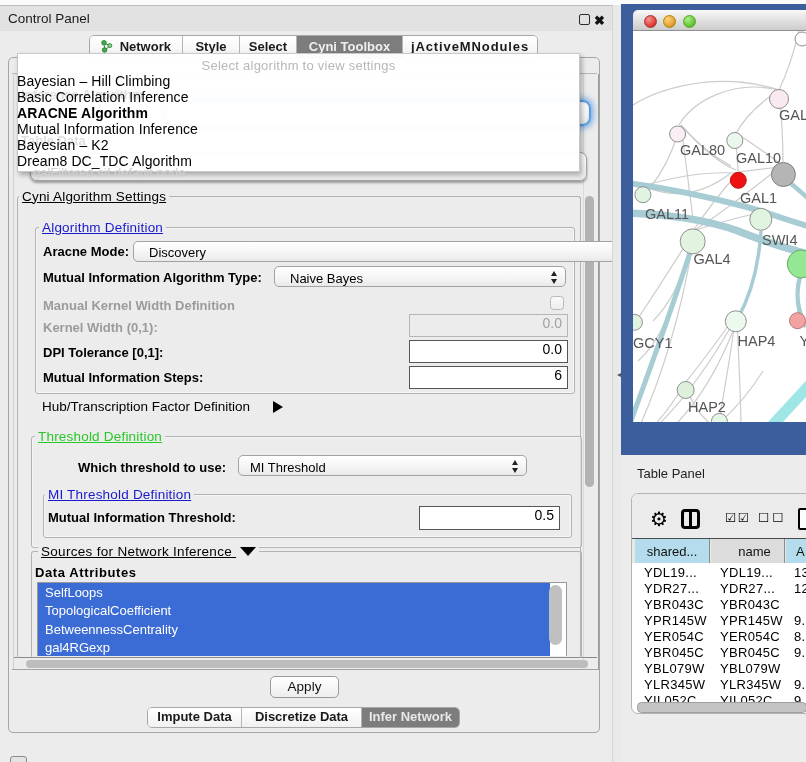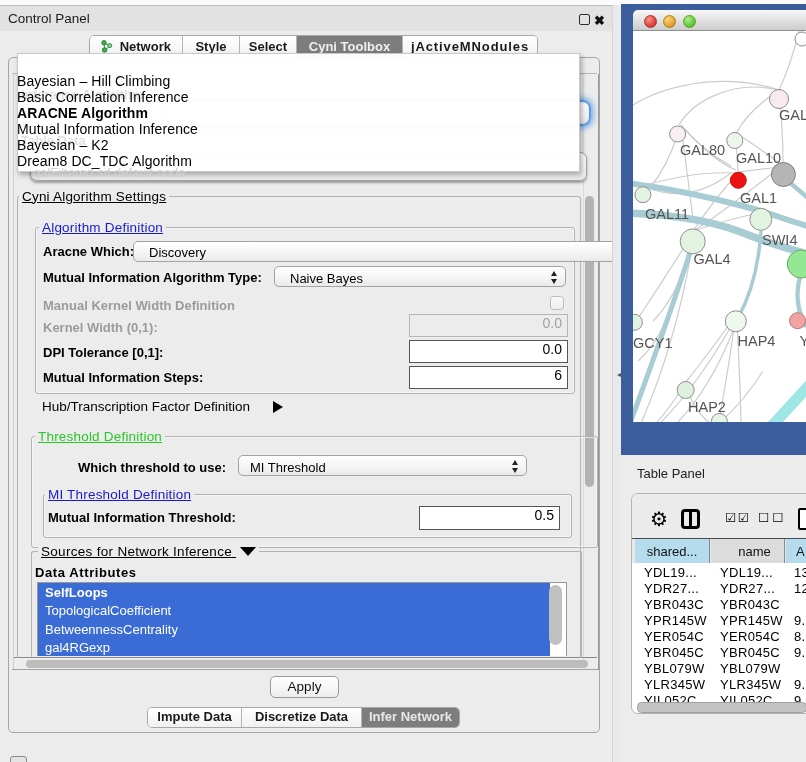--- a/index.html
+++ b/index.html
@@ -57,21 +57,21 @@
 <div class="combo" style="left:165px;top:100px;width:426px;height:26px;border:2.5px solid #5c9de2;box-shadow:0 0 6px 2px rgba(100,160,225,.9), inset 0 0 2px rgba(100,160,225,.5);border-radius:8px;"></div>
 <div class="combo" style="left:30px;top:152px;width:557px;height:29px;border-radius:7px;box-shadow:0 1.5px 2.5px rgba(0,0,0,.35);"></div>
 
 <div class="group" style="left:17px;top:196px;width:562px;height:461px;border-bottom:none;border-radius:3px 3px 0 0;box-shadow:none;">
   <div class="gtitle" style="left:1px;color:#000;">Cyni Algorithm Settings</div>
 </div>
 
 <div class="group" style="left:35px;top:227px;width:538px;height:165px;">
   <div class="gtitle" style="left:3px;color:#1a1acc;">Algorithm Definition</div>
 </div>
-<div class="lbl" style="left:43px;top:244px;">Aracne Which:</div>
+<div class="lbl" style="left:43px;top:244px;">Aracne Mode:</div>
 <div class="combo" style="left:133px;top:240.5px;width:522px;height:21px;">
   <div class="ct">Discovery</div>
     <div class="spin"></div>
 </div>
 <div class="lbl" style="left:43px;top:270px;">Mutual Information Algorithm Type:</div>
 <div class="combo" style="left:274px;top:266px;width:292px;height:21px;">
   <div class="ct">Naive Bayes</div>
     <div class="spin"></div>
 </div>
 <div class="glbl" style="left:43px;top:298px;">Manual Kernel Width Definition</div>
@@ -79,61 +79,62 @@
 <div class="glbl" style="left:43px;top:320px;">Kernel Width (0,1):</div>
 <div class="field" style="left:409px;top:314px;width:159px;height:23px;background:#ececec;border:1px solid #b6b6b6;color:#a2a2a2;">0.0</div>
 <div class="lbl" style="left:43px;top:345px;">DPI Tolerance [0,1]:</div>
 <div class="field" style="left:409px;top:340px;width:159px;height:23px;">0.0</div>
 <div class="lbl" style="left:43px;top:370px;">Mutual Information Steps:</div>
 <div class="field" style="left:409px;top:366px;width:159px;height:23px;">6</div>
 
 <div class="abs" style="left:42px;top:399px;font-size:13.5px;color:#000;white-space:nowrap;">Hub/Transcription Factor Definition</div>
 <div class="abs" style="left:273px;top:400.5px;width:0;height:0;border-top:6.5px solid transparent;border-bottom:6.5px solid transparent;border-left:10px solid #000;"></div>
 
-<div class="group" style="left:31px;top:436px;width:549px;height:110px;padding-left:16px;">
+<div class="group" style="left:31px;top:436px;width:549px;height:110px;">
   <div class="gtitle" style="left:3px;color:#28c828;">Threshold Definition</div>
 </div>
 <div class="lbl" style="left:78px;top:460px;">Which threshold to use:</div>
 <div class="combo" style="left:238px;top:455px;width:289px;height:21px;">
   <div class="ct" style="left:11px;">MI Threshold</div>
     <div class="spin"></div>
 </div>
 <div class="group" style="left:43px;top:494px;width:527px;height:42px;">
   <div class="gtitle" style="left:1px;color:#1a1acc;">MI Threshold Definition</div>
 </div>
 <div class="lbl" style="left:48px;top:510px;">Mutual Information Threshold:</div>
 <div class="field" style="left:419px;top:506px;width:141px;height:23.5px;">0.5</div>
 
 <div class="group" style="left:31px;top:551px;width:549px;height:106px;border-bottom:none;box-shadow:none;">
   <div class="gtitle" style="left:6px;color:#000;letter-spacing:0.3px;">Sources for Network Inference <span style="display:inline-block;width:0;height:0;border-left:8.5px solid transparent;border-right:8.5px solid transparent;border-top:9px solid #000;vertical-align:0px;margin-left:4px;"></span></div>
 </div>
 <div class="lbl" style="left:35px;top:565px;letter-spacing:0.6px;">Data Attributes</div>
 <div class="abs" style="left:37px;top:582px;width:530px;height:74px;background:#fff;border:1px solid #999;border-bottom:none;box-sizing:border-box;"></div>
 <div class="abs" style="left:38px;top:583px;width:512px;height:73px;background:#3b6bd5;overflow:hidden;">
-  <div style="font-size:13px;color:#fff;padding:2px 0 0 7px;height:18.4px;box-sizing:border-box;font-weight:bold;">SelfLoops</div>
+  <div style="font-size:13px;color:#fff;padding:2px 0 0 7px;height:18.4px;box-sizing:border-box;">SelfLoops</div>
   <div style="font-size:13px;color:#fff;padding:2px 0 0 7px;height:18.4px;box-sizing:border-box;">TopologicalCoefficient</div>
   <div style="font-size:13px;color:#fff;padding:2px 0 0 7px;height:18.4px;box-sizing:border-box;">BetweennessCentrality</div>
   <div style="font-size:13px;color:#fff;padding:2px 0 0 7px;height:18.4px;box-sizing:border-box;">gal4RGexp</div>
 </div>
 <div class="abs" style="left:549px;top:585px;width:13px;height:60px;background:#c0c0c0;border-radius:6.5px;"></div>
 
 <div class="abs" style="left:270px;top:676px;width:67px;height:20px;border:1px solid #9a9a9a;border-radius:5px;background:linear-gradient(#ffffff,#ededed);text-align:center;font-size:13.5px;color:#111;line-height:19px;">Apply</div>
 
 <div class="abs" style="left:147px;top:707px;height:19px;border:1px solid #a8a8a8;border-radius:5px;overflow:hidden;background:#fff;white-space:nowrap;font-size:0;">
   <div class="seg" style="width:94px;line-height:18px;">Impute Data</div>
   <div class="seg" style="width:120px;line-height:18px;">Discretize Data</div>
   <div class="seg" style="width:97px;line-height:18px;background:#7d7d7d;color:#e8e8e8;border-right:none;">Infer Network</div>
 </div>
 
 <div class="abs" style="left:10px;top:756px;width:15px;height:10px;border:1px solid #8a8a8a;border-radius:3px 3px 0 0;background:#e3e3e3;"></div>
 
 <div class="abs" style="left:17px;top:53px;width:563px;height:119px;background:rgba(255,255,255,0.97);border:1px solid #c9c9c9;box-shadow:2px 3px 5px rgba(0,0,0,.30);box-sizing:border-box;">
   <div class="abs" style="left:3px;top:33px;font-size:13px;font-weight:bold;color:#e0e0e0;">Inference Algorithm</div>
   <div class="abs" style="left:3px;top:79px;font-size:13px;font-weight:bold;color:#e0e0e0;">Table Data</div>
   <div class="abs" style="left:15px;top:110.5px;font-size:13px;color:#d0d0d0;">galFiltered sif default node</div>
+  <div class="abs" style="left:0;top:4px;width:100%;text-align:center;font-size:13px;color:#b7b7b7;letter-spacing:0.25px;">Select algorithm to view settings</div>
   <div class="abs" style="left:-1px;top:18.5px;font-size:14px;color:#000;line-height:16.1px;white-space:nowrap;letter-spacing:0.1px;">
     Bayesian – Hill Climbing<br>
     Basic Correlation Inference<br>
     <span class="b">ARACNE Algorithm</span><br>
     Mutual Information Inference<br>
     Bayesian – K2<br>
     Dream8 DC_TDC Algorithm
   </div>
 </div>
 

